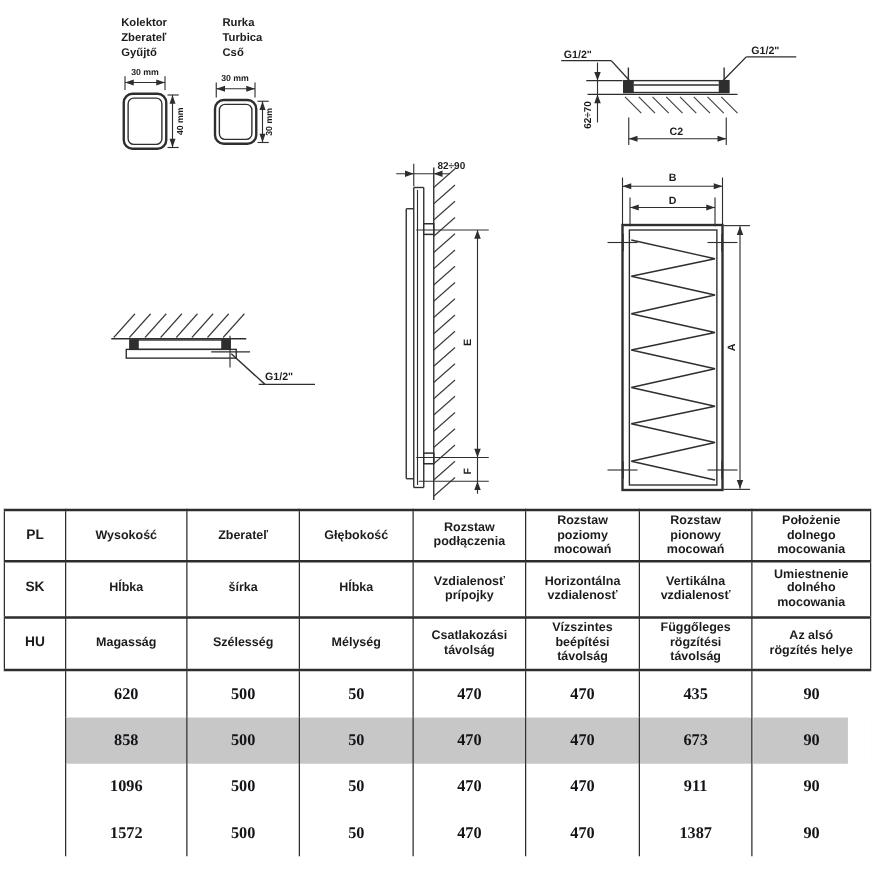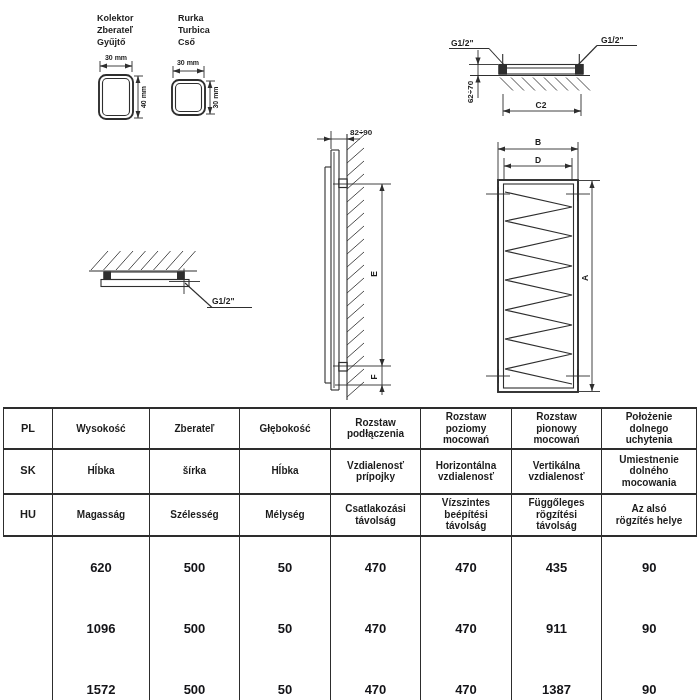--- a/index.html
+++ b/index.html
@@ -23,21 +23,21 @@
   #spec-table thead tr{border-top:2.5px solid #2d2d2d;}
   #spec-table thead{border-bottom:2.5px solid #2d2d2d;}
   #spec-table thead th{border-left:1.6px solid #2d2d2d;border-right:1.6px solid #2d2d2d;
       font-weight:bold;font-size:10px;line-height:11.5px;white-space:pre-line;
       text-align:center;vertical-align:middle;padding:2px 1px;}
   #spec-table thead th.lang{font-size:11px;}
   #spec-table thead tr:nth-child(1){height:40px;}
   #spec-table thead tr:nth-child(2){height:45px;}
   #spec-table thead tr:nth-child(3){height:42px;}
   #spec-table tbody td{border-right:1.6px solid #2d2d2d;font-size:13px;font-weight:bold;
-      text-align:center;vertical-align:middle;height:29px;padding:16px;color:#141418;}
+      text-align:center;vertical-align:middle;height:29px;padding:4px;color:#141418;font-family:Liberation Serif, serif;}
   #spec-table tbody td:last-child{border-right:none;}
   #spec-table tbody tr.striped td{background:var(--stripe,#c7c7c7);}
   #spec-table tbody tr.striped td.lang{background:transparent;}
   #spec-table tbody tr.striped td:last-child{background:linear-gradient(to right,var(--stripe,#c7c7c7) 80%,#ffffff 80%);}
 </style>
 </head>
 <body>
 
 <div id="page">
 
@@ -277,21 +277,21 @@
           <th>Rozstaw
 podłączenia</th>
           <th>Rozstaw
 poziomy
 mocowań</th>
           <th>Rozstaw
 pionowy
 mocowań</th>
           <th>Położenie
 dolnego
-uchytenia</th>
+mocowania</th>
         </tr>
         <tr>
           <th class="lang">SK</th>
           <th>Hĺbka</th>
           <th>šírka</th>
           <th>Hĺbka</th>
           <th>Vzdialenosť
 prípojky</th>
           <th>Horizontálna
 vzdialenosť</th>
@@ -322,20 +322,30 @@
         <tr>
           <td class="lang"></td>
           <td>620</td>
           <td>500</td>
           <td>50</td>
           <td>470</td>
           <td>470</td>
           <td>435</td>
           <td>90</td>
         </tr>
+        <tr class="striped">
+          <td class="lang"></td>
+          <td>858</td>
+          <td>500</td>
+          <td>50</td>
+          <td>470</td>
+          <td>470</td>
+          <td>673</td>
+          <td>90</td>
+        </tr>
         <tr>
           <td class="lang"></td>
           <td>1096</td>
           <td>500</td>
           <td>50</td>
           <td>470</td>
           <td>470</td>
           <td>911</td>
           <td>90</td>
         </tr>

